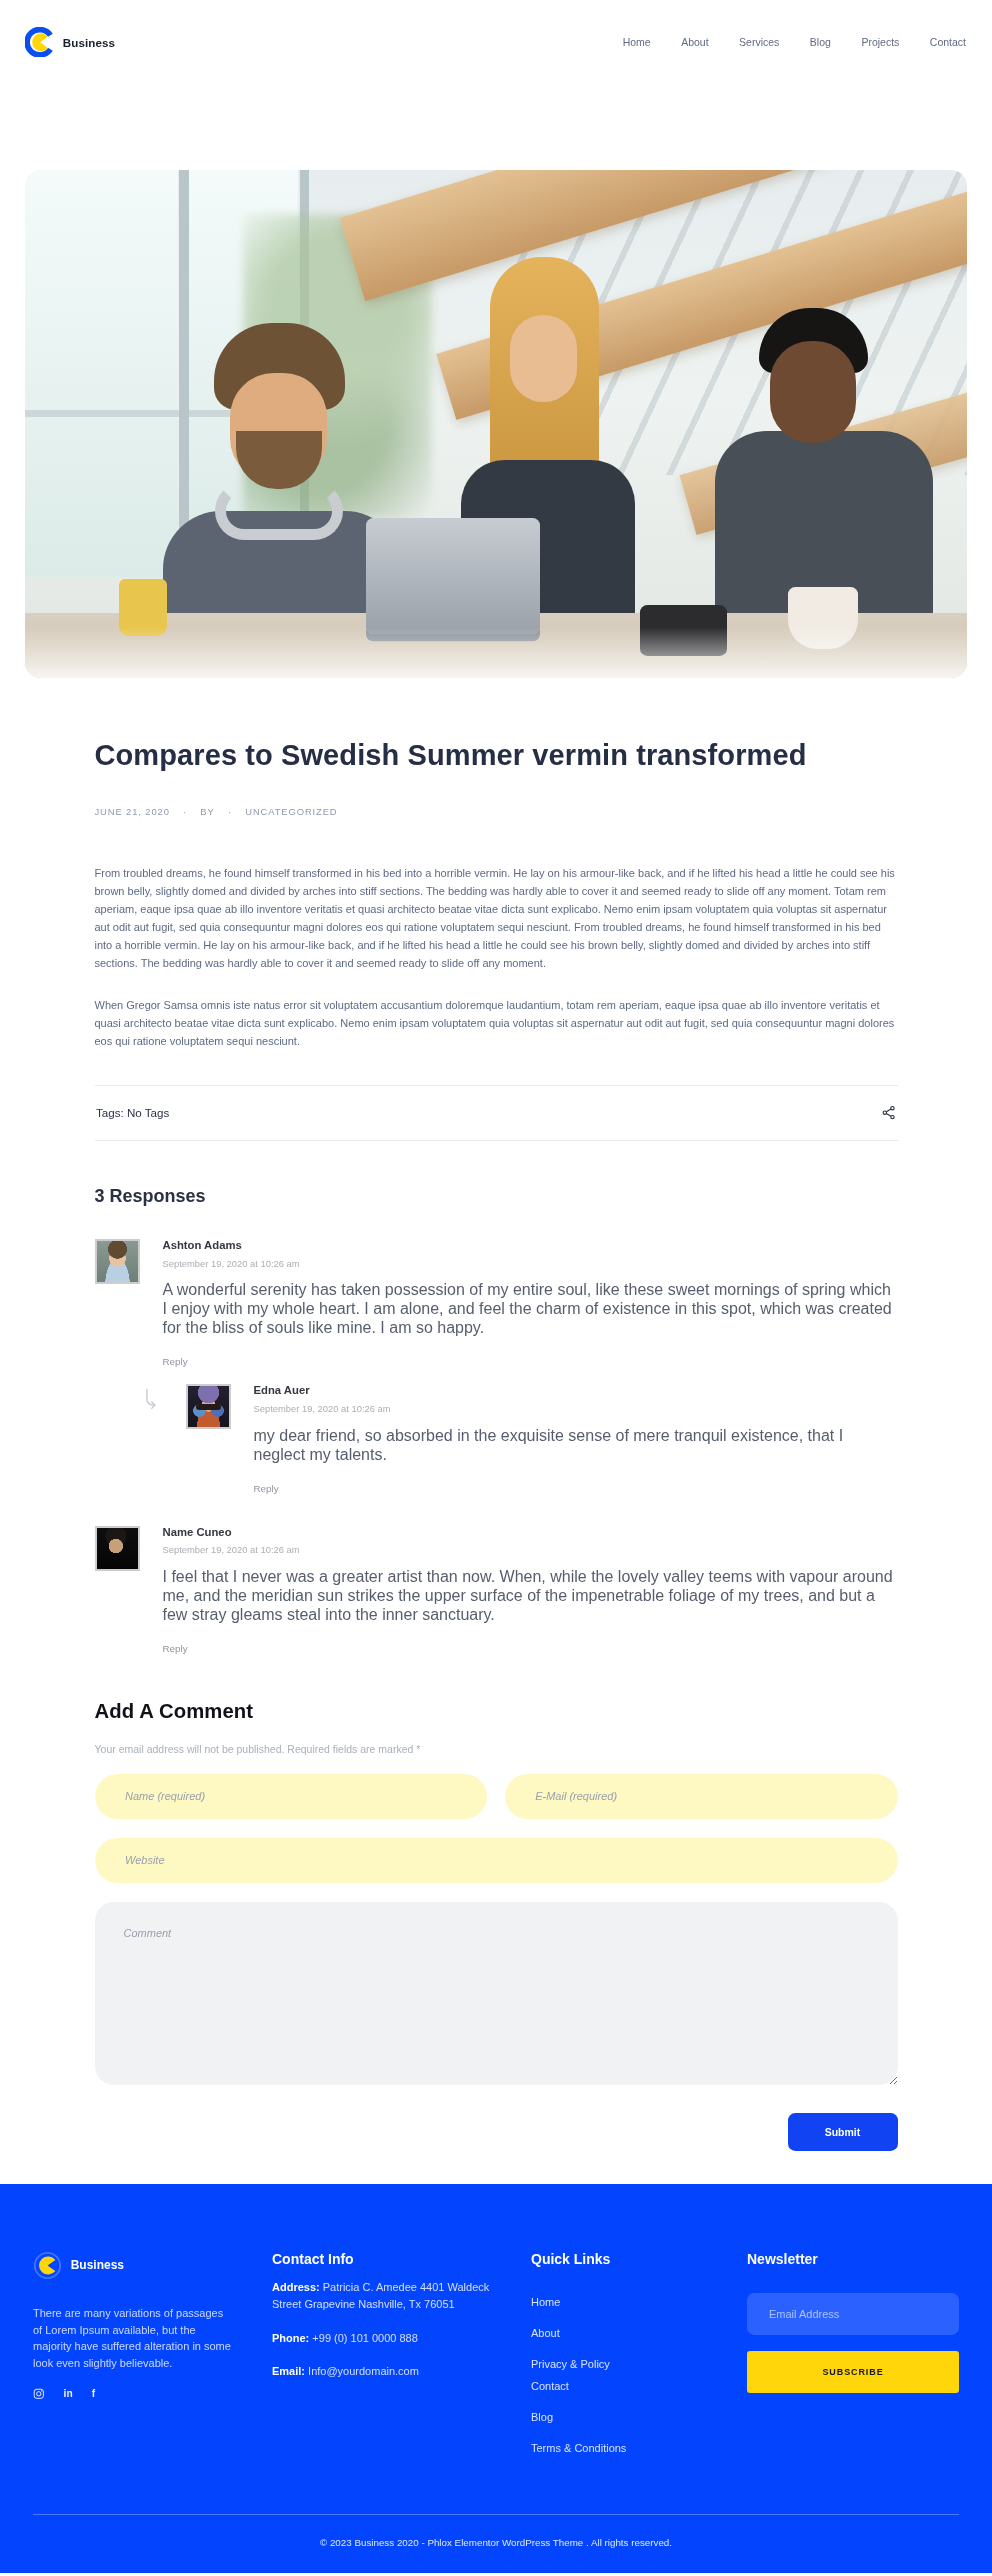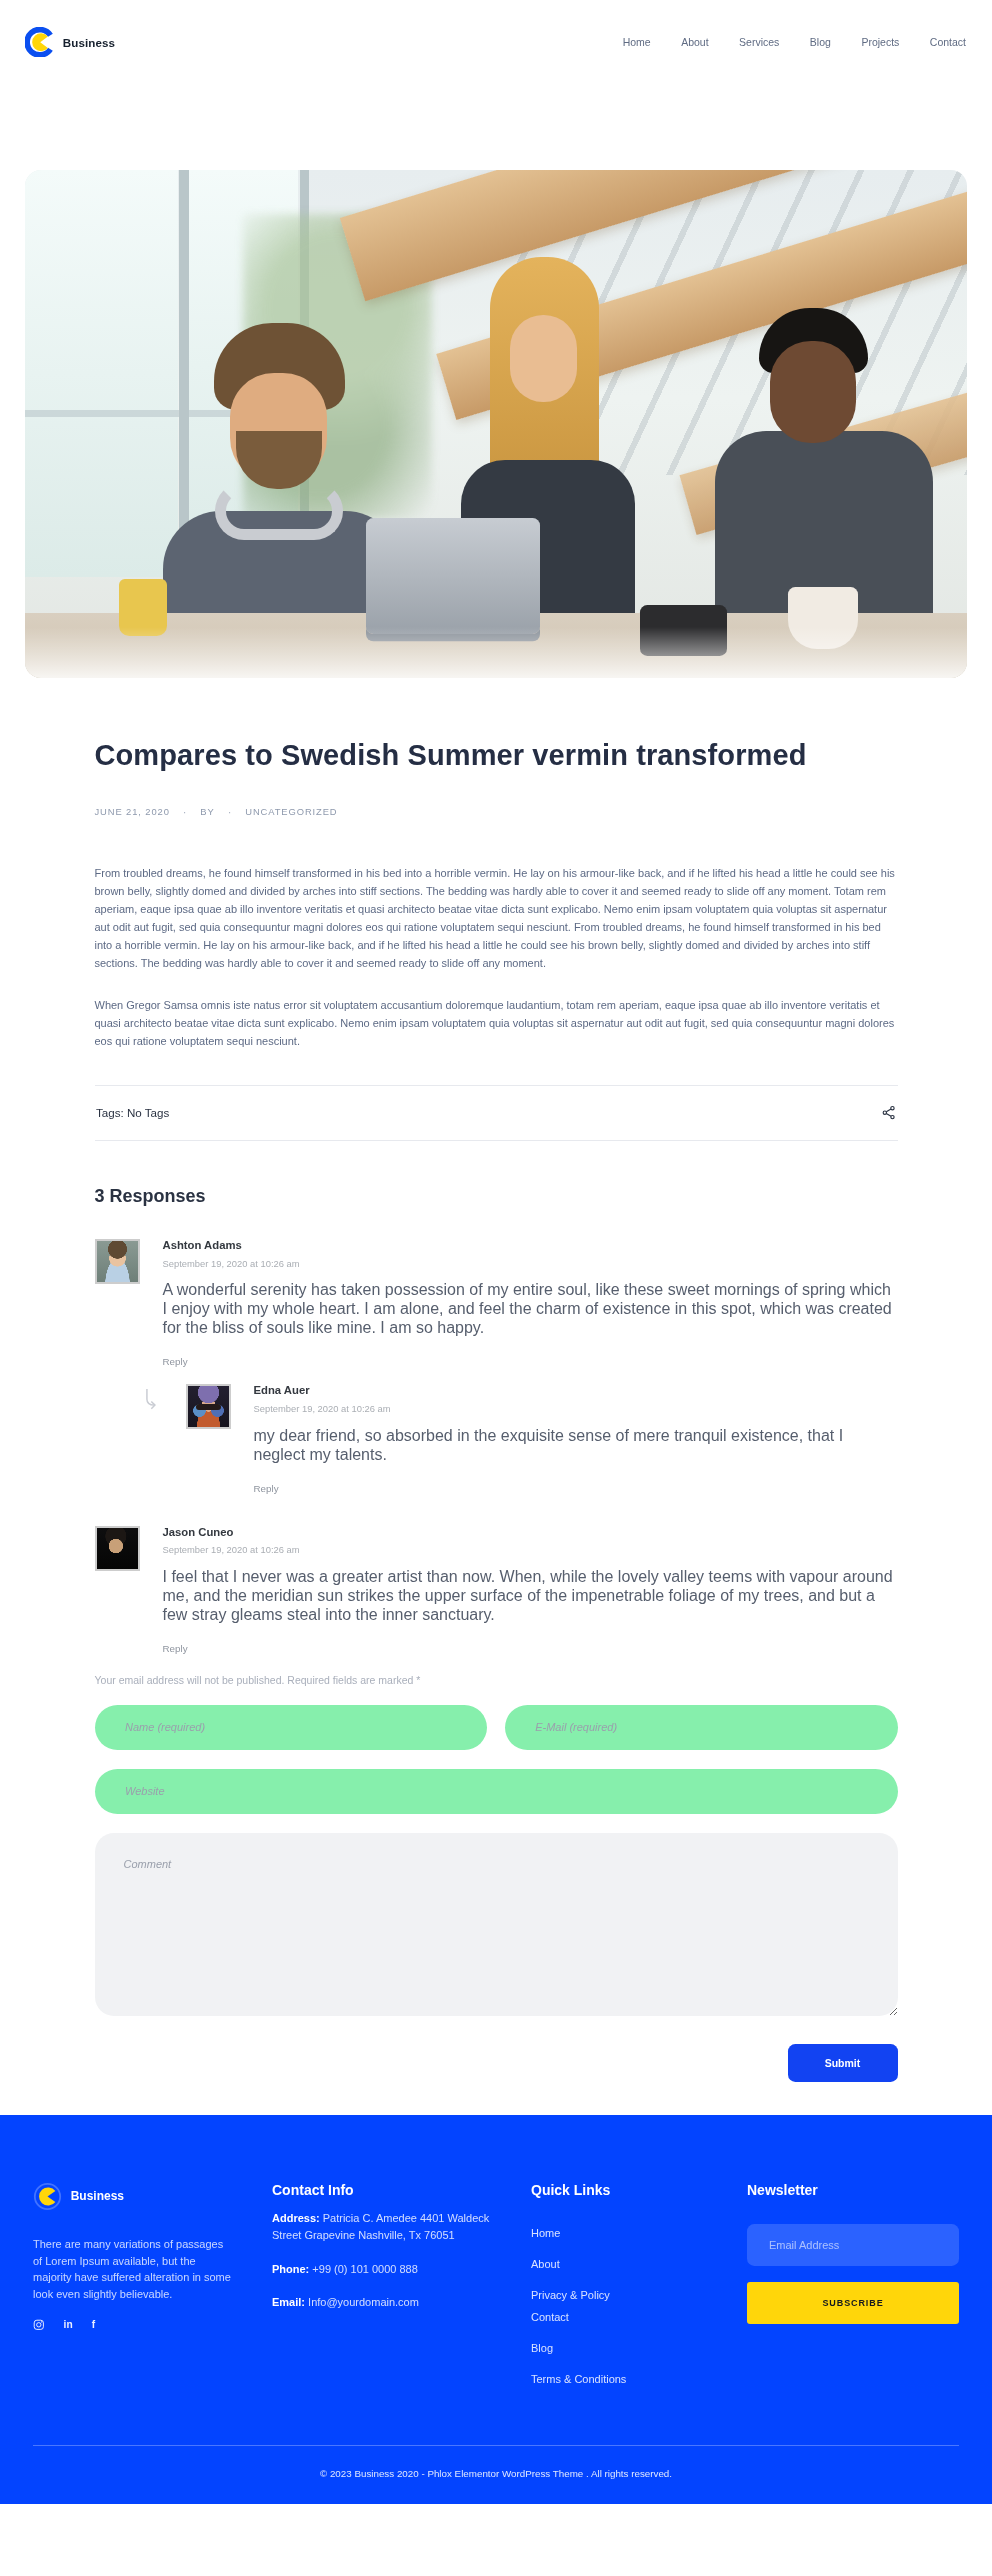--- a/index.html
+++ b/index.html
@@ -94,21 +94,21 @@
   .comment-main { flex:1; }
   .comment-author { font-size:11.3px; font-weight:700; color:#33383f; }
   .comment-date { margin-top:6.5px; font-size:9.4px; color:#aaaeb4; }
   .comment-text { margin-top:11.6px; font-size:16px; line-height:19px; color:#565e6d; }
   .reply-link { display:inline-block; margin-top:19px; font-size:9.8px; color:#8f959f; text-decoration:none; cursor:pointer; }
 
   
   .form-title { margin-top:46px; font-size:20.3px; font-weight:800; color:#0f1318; letter-spacing:0.1px; }
   .form-note { margin-top:20.3px; font-size:10.5px; color:#a9afbb; }
   .form-row { display:flex; gap:17.4px; margin-top:19px; }
-  .input-pill { height:45px; border:none; outline:none; background:#86efac; border-radius:22.5px;
+  .input-pill { height:45px; border:none; outline:none; background:#fef9c3; border-radius:22.5px;
                 padding:0 30.5px; font-size:11px; font-style:italic; color:#3c4352; width:100%;
                 font-family:"Liberation Sans", sans-serif; }
   .input-pill::placeholder, .textarea::placeholder { color:#9aa0ac; font-style:italic; }
   .half { flex:1; }
   .textarea { display:block; width:100%; height:183px; margin-top:19px; border:none; outline:none; resize:both;
               background:#f1f2f4; border-radius:19px; padding:25px 29px; font-size:11px; font-style:italic;
               color:#3c4352; font-family:"Liberation Sans", sans-serif; }
   .submit-row { display:flex; justify-content:flex-end; margin-top:28px; }
   .submit-btn { width:110px; height:38px; border:none; border-radius:7.3px; background:#1243f2; color:#fff;
                 font-size:10.5px; font-weight:600; cursor:pointer; font-family:"Liberation Sans", sans-serif; }
@@ -251,27 +251,28 @@
       <div class="comment-author">Edna Auer</div>
       <div class="comment-date">September 19, 2020 at 10:26 am</div>
       <div class="comment-text">my dear friend, so absorbed in the exquisite sense of mere tranquil existence, that I neglect my talents.</div>
       <a class="reply-link">Reply</a>
     </div>
   </div>
 
   <div class="comment">
     <div class="avatar avatar-jason"></div>
     <div class="comment-main">
-      <div class="comment-author">Jason Cuneo</div>
+      <div class="comment-author">Name Cuneo</div>
       <div class="comment-date">September 19, 2020 at 10:26 am</div>
       <div class="comment-text">I feel that I never was a greater artist than now. When, while the lovely valley teems with vapour around me, and the meridian sun strikes the upper surface of the impenetrable foliage of my trees, and but a few stray gleams steal into the inner sanctuary.</div>
       <a class="reply-link">Reply</a>
     </div>
   </div>
 
+  <h2 class="form-title">Add A Comment</h2>
   <div class="form-note">Your email address will not be published. Required fields are marked *</div>
 
   <div class="form-row">
     <input class="input-pill half" type="text" placeholder="Name (required)" style="">
     <input class="input-pill half" type="text" placeholder="E-Mail (required)" style="">
   </div>
   <div class="form-row">
     <input class="input-pill" type="text" placeholder="Website" style="">
   </div>
   <textarea class="textarea" placeholder="Comment" style=""></textarea>

